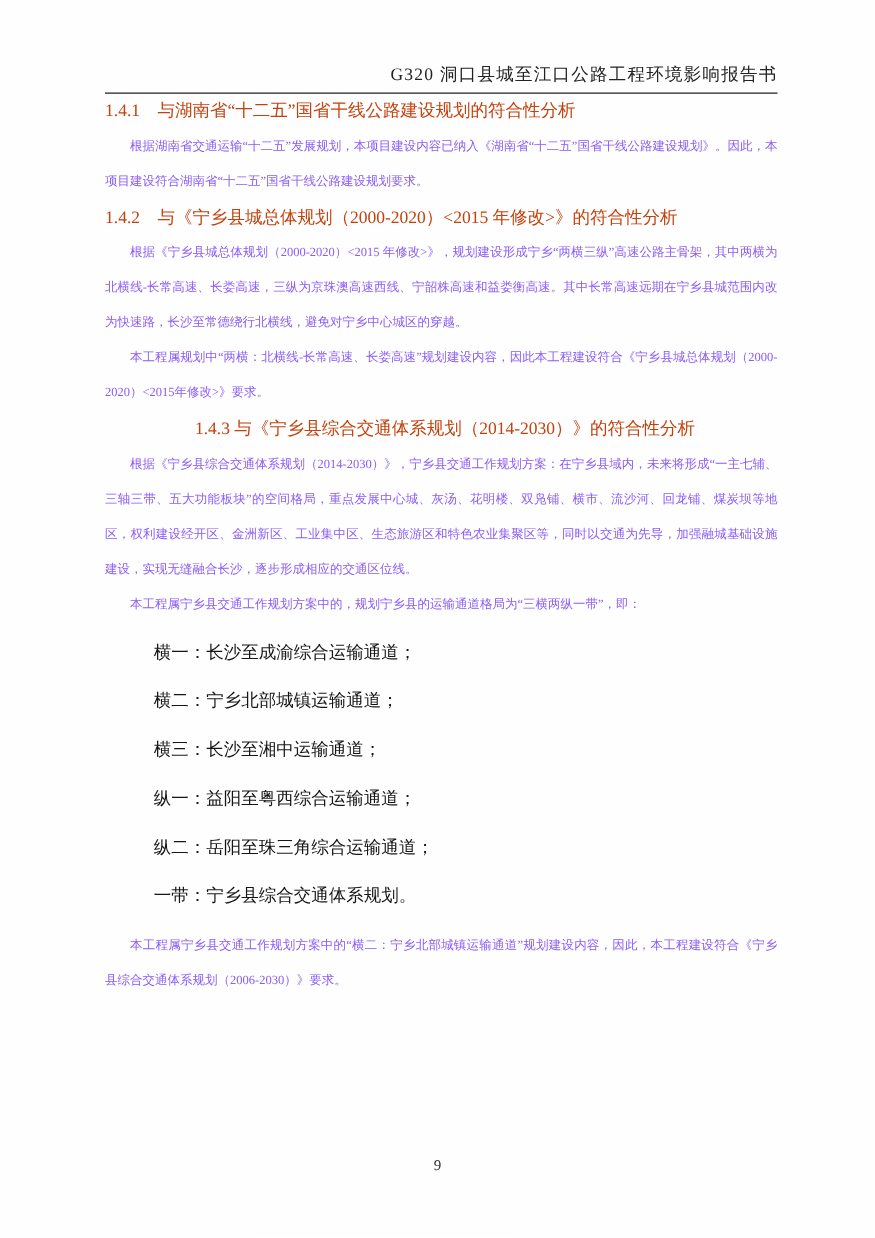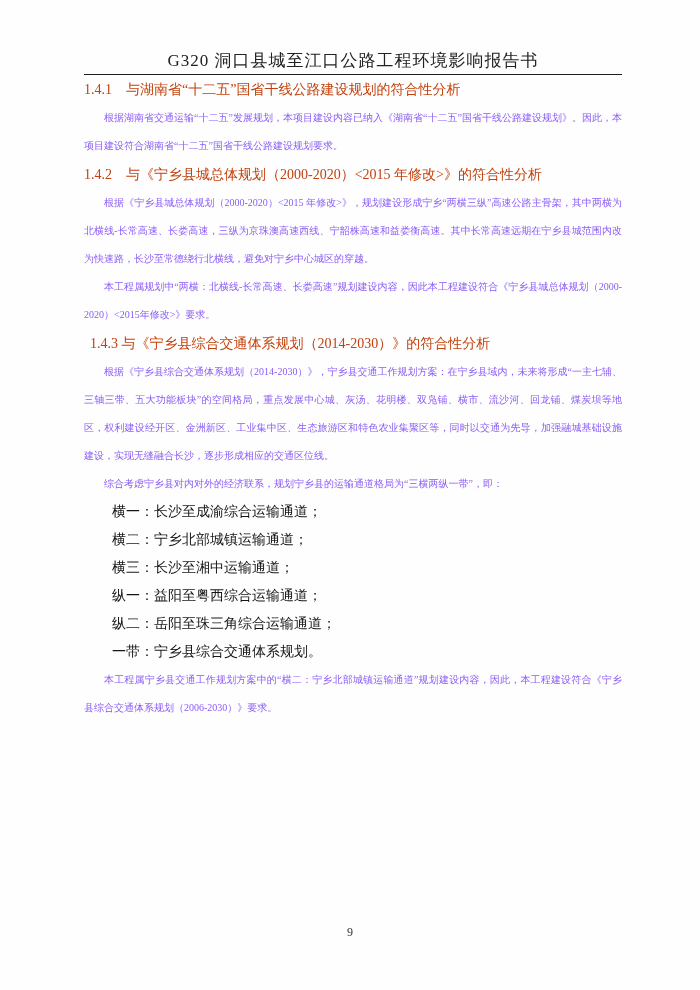--- a/index.html
+++ b/index.html
@@ -13,22 +13,22 @@
     height: 990px;
     margin: 0 auto;
     background: #fefefe;
     color: #1a1a1a;
     font-family: "Liberation Serif", "DejaVu Serif", serif;
     overflow: hidden;
     box-sizing: border-box;
     padding: 54px 78px 0 84px;
   }
   .running-head {
-    text-align: center;
-    font-size: 17px;
+    text-align: right;
+    font-size: 14px;
     line-height: 14px;
     letter-spacing: 1px;
     color: #222222;
   }
   .header-rule {
     margin-top: 6px;
     border: none;
     border-bottom: 1.5px solid #1f1f1f;
     height: 0;
   }
@@ -44,31 +44,32 @@
   h2.sub-title {
     margin: 0;
     font-size: 14px;
     line-height: 29px;
     font-weight: 400;
     white-space: pre-wrap;
     color: #c2410c;
   }
   h2.sub-title.indented {
     padding-left: 6px;
+    text-align: center;
   }
   p.para {
     margin: 0;
     font-size: 10px;
     line-height: 28px;
     text-indent: 2em;
     text-align: justify;
     color: #8b5cf6;
   }
   p.list-line {
-    margin: 0;
+    margin: 11px;
     font-size: 14px;
     line-height: 28px;
     text-indent: 2em;
     color: #151515;
   }
   .page-number {
     position: absolute;
     left: 0;
     right: 0;
     bottom: 50px;
@@ -93,21 +94,21 @@
   <h2 class="sub-title">1.4.2　与《宁乡县城总体规划（2000-2020）&lt;2015 年修改&gt;》的符合性分析</h2>
 
   <p class="para">根据《宁乡县城总体规划（2000-2020）&lt;2015 年修改&gt;》，规划建设形成宁乡“两横三纵”高速公路主骨架，其中两横为北横线-长常高速、长娄高速，三纵为京珠澳高速西线、宁韶株高速和益娄衡高速。其中长常高速远期在宁乡县城范围内改为快速路，长沙至常德绕行北横线，避免对宁乡中心城区的穿越。</p>
 
   <p class="para">本工程属规划中“两横：北横线-长常高速、长娄高速”规划建设内容，因此本工程建设符合《宁乡县城总体规划（2000-2020）&lt;2015年修改&gt;》要求。</p>
 
   <h2 class="sub-title indented">1.4.3 与《宁乡县综合交通体系规划（2014-2030）》的符合性分析</h2>
 
   <p class="para">根据《宁乡县综合交通体系规划（2014-2030）》，宁乡县交通工作规划方案：在宁乡县域内，未来将形成“一主七辅、三轴三带、五大功能板块”的空间格局，重点发展中心城、灰汤、花明楼、双凫铺、横市、流沙河、回龙铺、煤炭坝等地区，权利建设经开区、金洲新区、工业集中区、生态旅游区和特色农业集聚区等，同时以交通为先导，加强融城基础设施建设，实现无缝融合长沙，逐步形成相应的交通区位线。</p>
 
-  <p class="para">综合考虑宁乡县对内对外的经济联系，规划宁乡县的运输通道格局为“三横两纵一带”，即：</p>
+  <p class="para">本工程属宁乡县交通工作规划方案中的，规划宁乡县的运输通道格局为“三横两纵一带”，即：</p>
 
   <div>
     <p class="list-line">横一：长沙至成渝综合运输通道；</p>
     <p class="list-line">横二：宁乡北部城镇运输通道；</p>
     <p class="list-line">横三：长沙至湘中运输通道；</p>
     <p class="list-line">纵一：益阳至粤西综合运输通道；</p>
     <p class="list-line">纵二：岳阳至珠三角综合运输通道；</p>
     <p class="list-line">一带：宁乡县综合交通体系规划。</p>
   </div>
 

